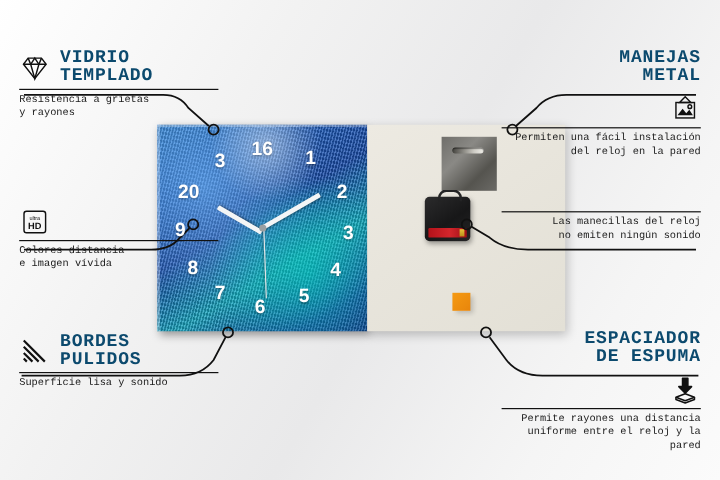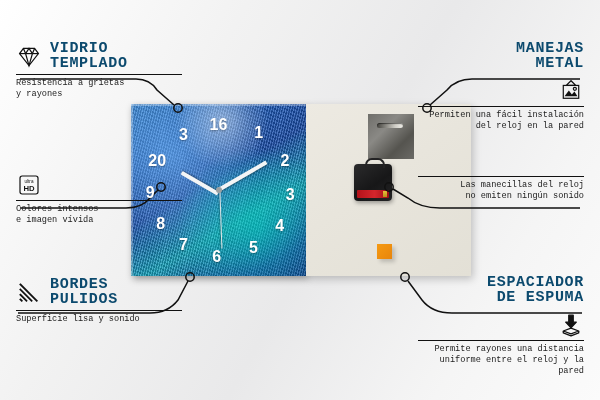--- a/index.html
+++ b/index.html
@@ -188,21 +188,21 @@
     <div class="head">
       <span class="icon">
         <svg viewBox="0 0 30 28">
           <rect x="4.5" y="3.5" width="21" height="21" rx="2.5" fill="none" stroke="#111" stroke-width="1.4"></rect>
           <text x="15" y="12" text-anchor="middle" font-family="Liberation Sans, sans-serif" font-size="5.4" fill="#111">ultra</text>
           <text x="15" y="21" text-anchor="middle" font-family="Liberation Sans, sans-serif" font-size="9" font-weight="bold" fill="#111">HD</text>
         </svg>
       </span>
     </div>
     <div class="rule"></div>
-    <div class="desc">Colores intensos
+    <div class="desc">Colores distancia
 e imagen vívida</div>
   </div>
 
   <div class="callout left" style="left:16px;top:278px;width:166px">
     <div class="head">
       <span class="icon">
         <svg viewBox="0 0 30 28">
             <g stroke="#111" stroke-width="2.1" stroke-linecap="square">
           <path d="M5 4 L24 23"></path>
               <path d="M5 10 L18 23"></path>

